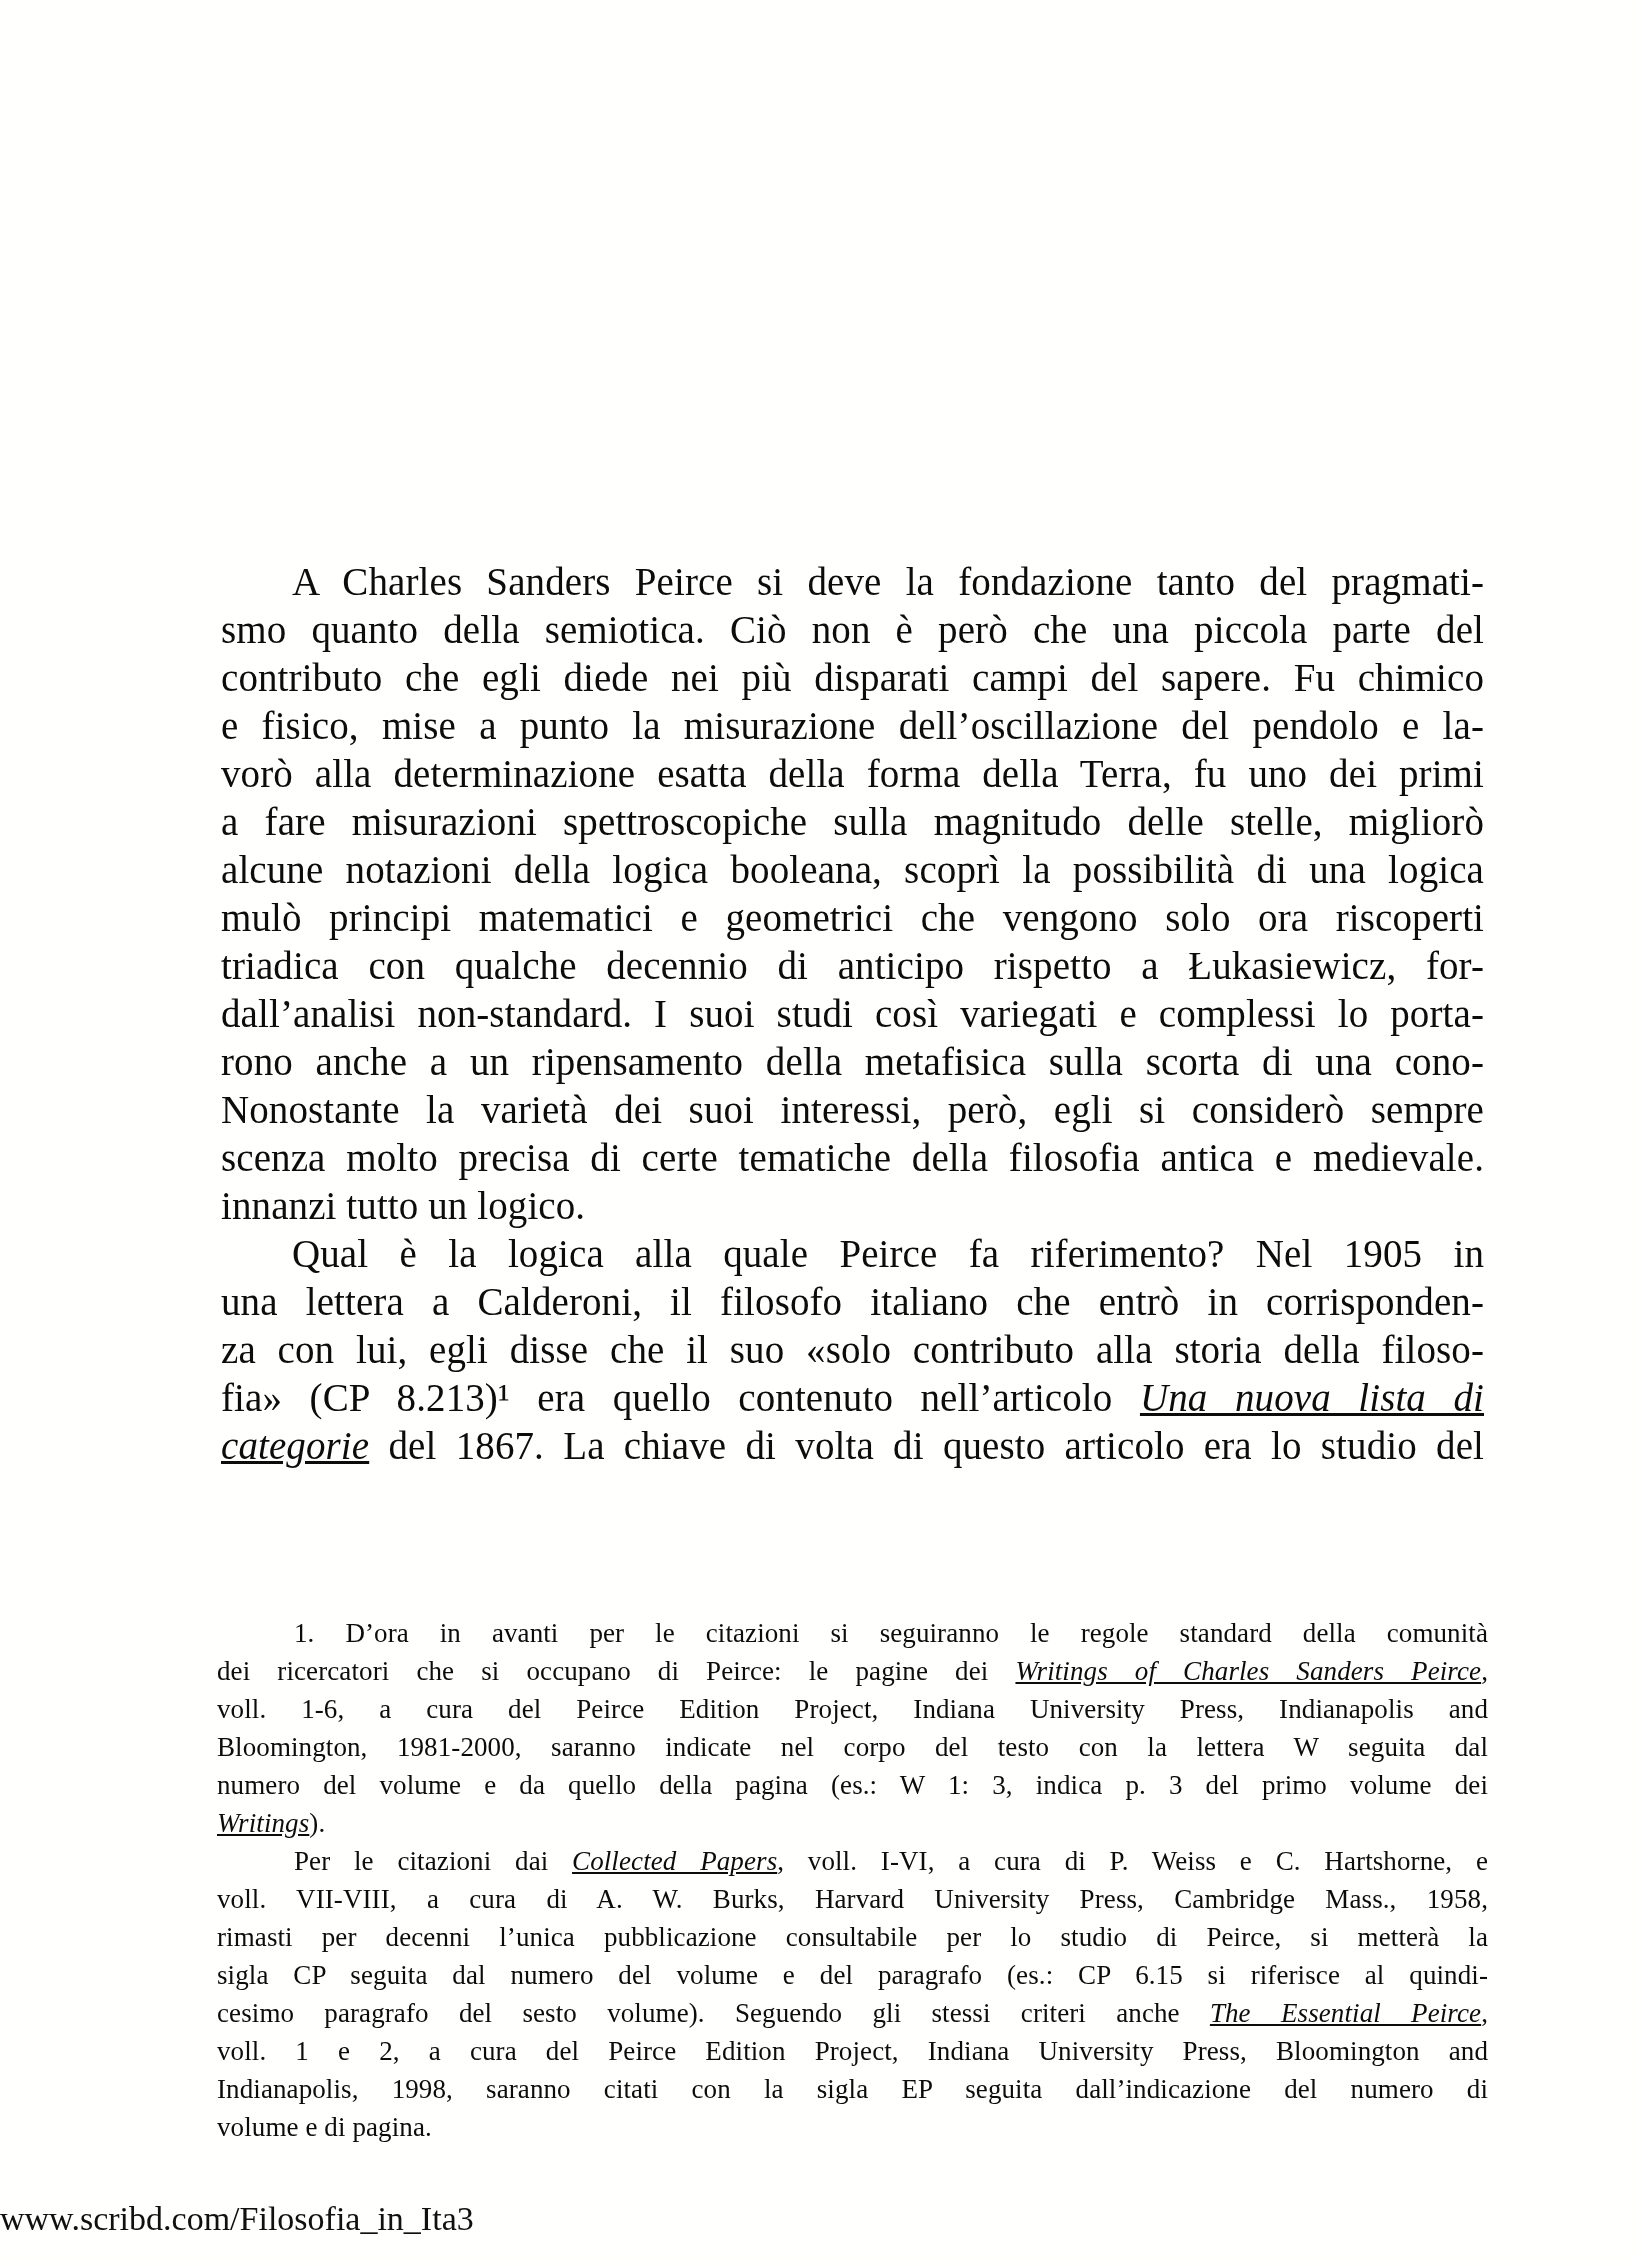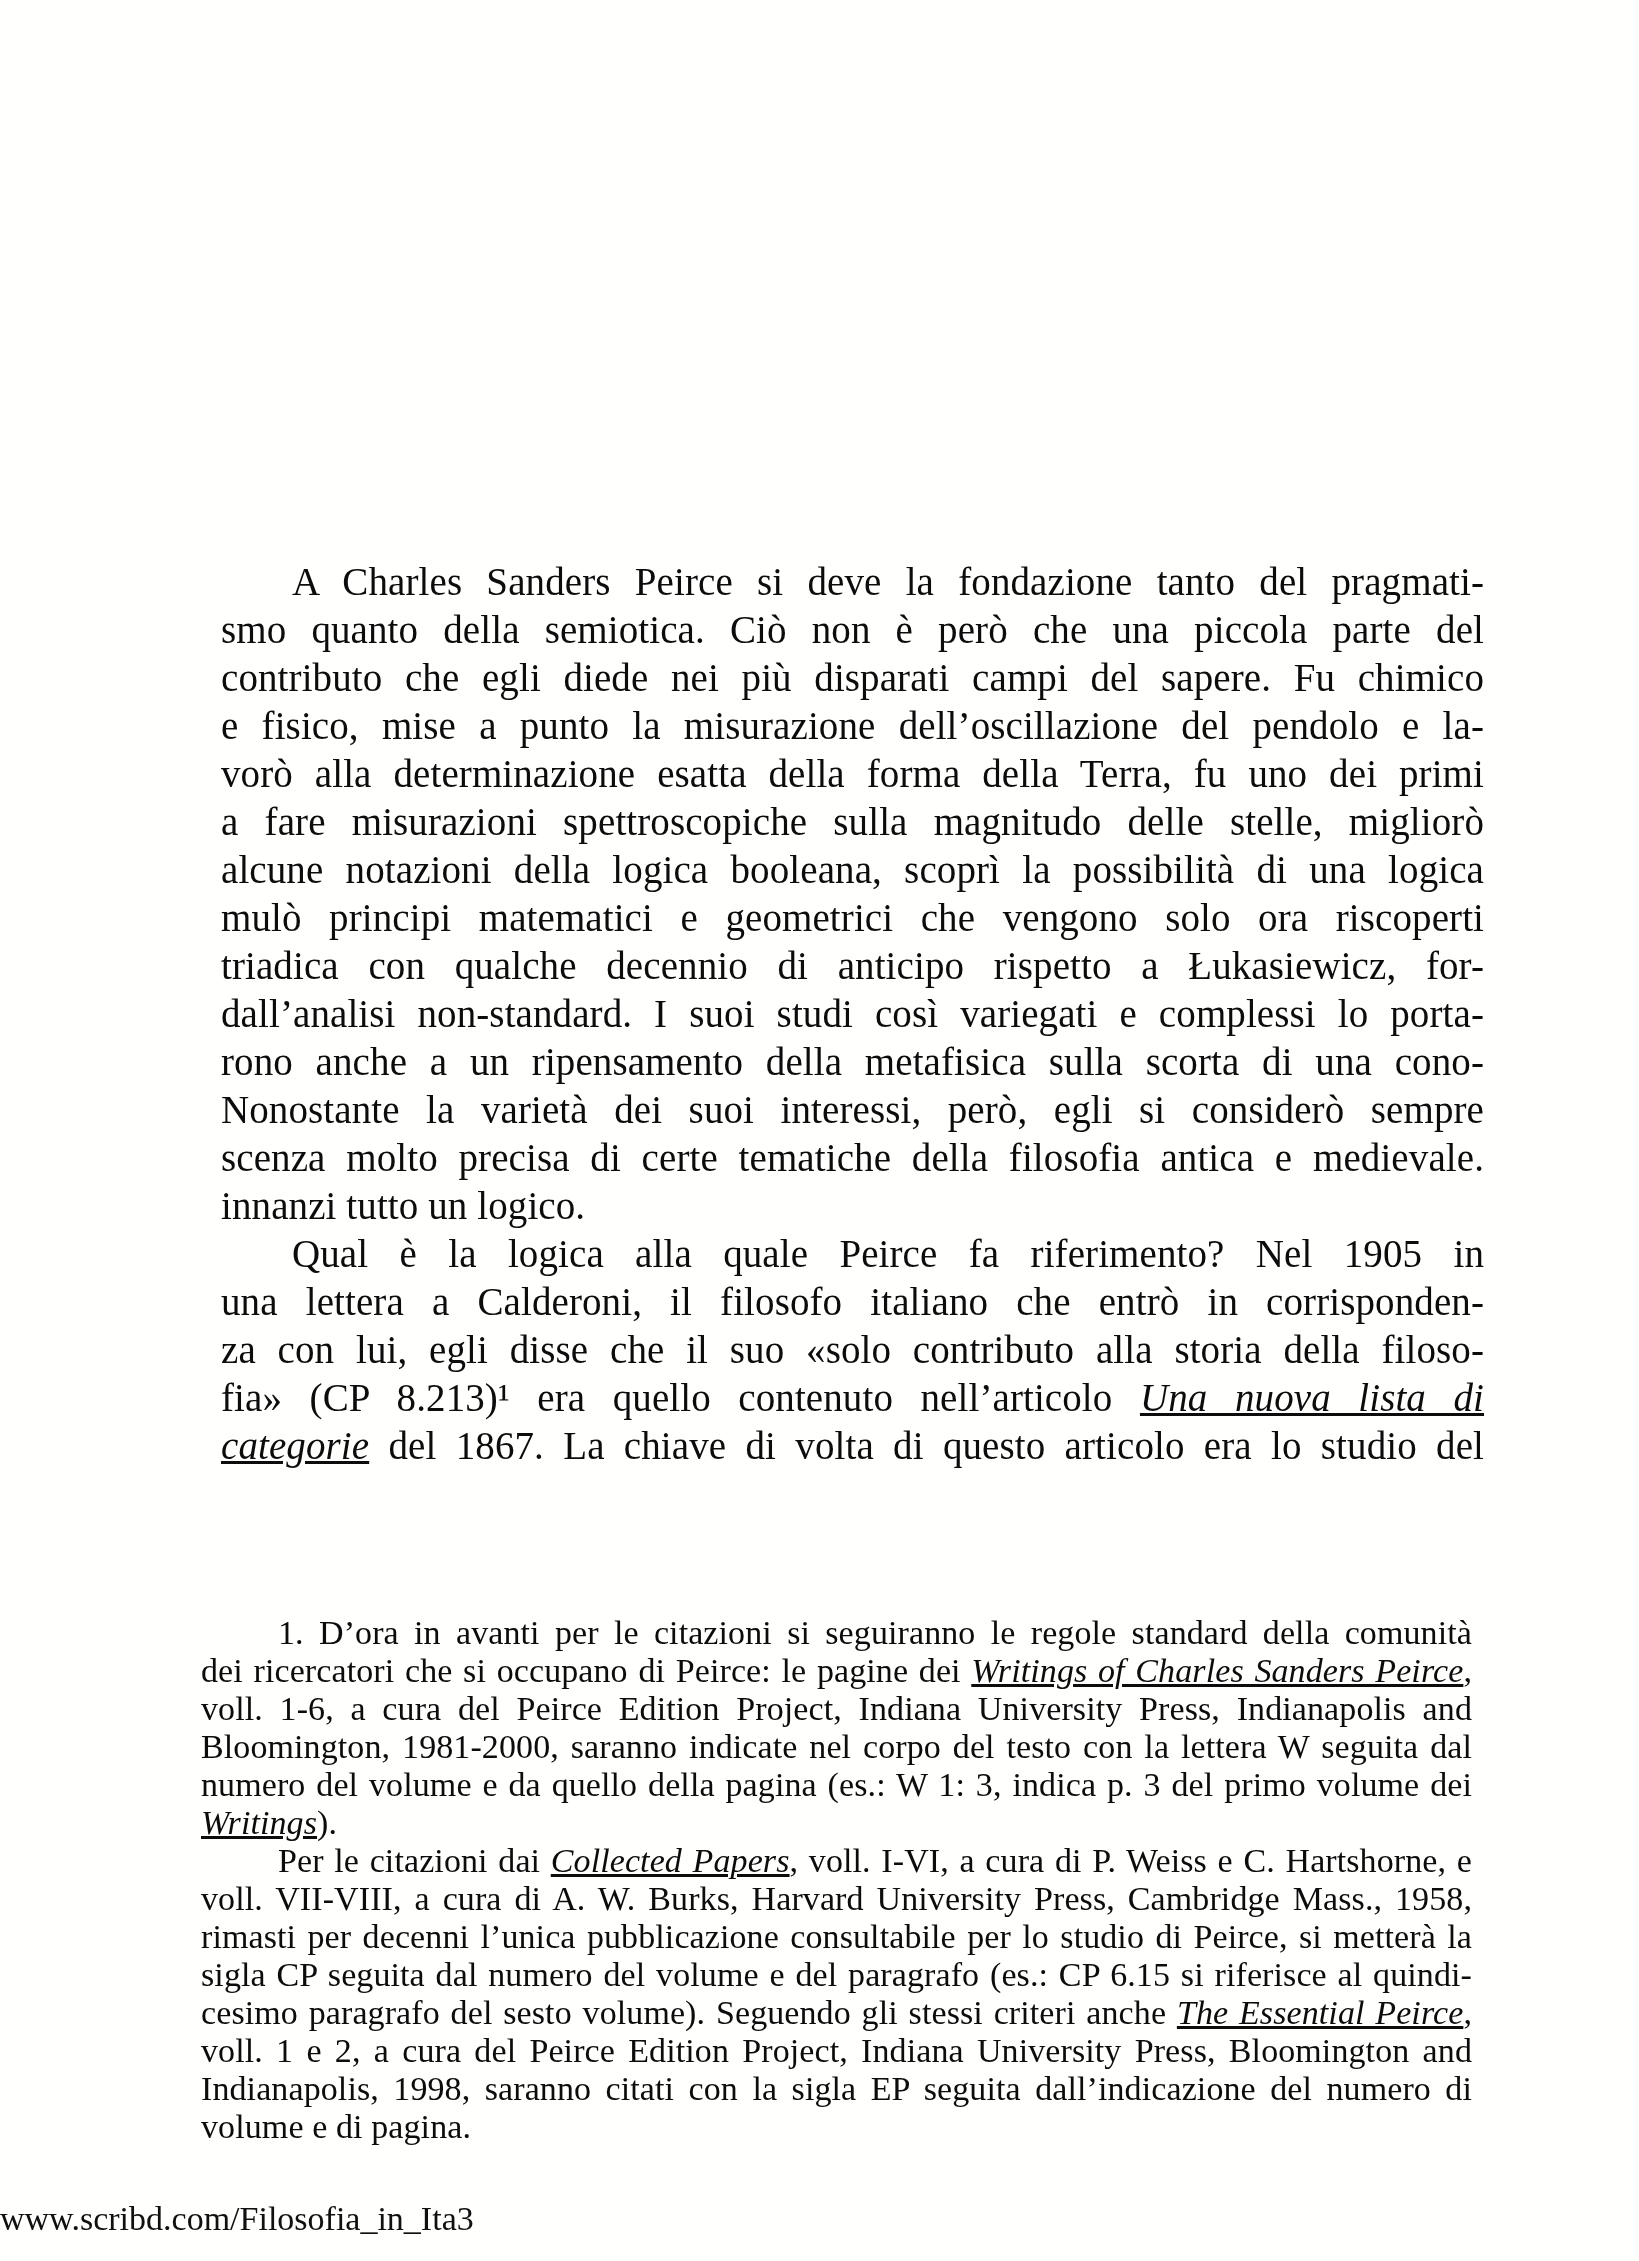--- a/index.html
+++ b/index.html
@@ -20,24 +20,24 @@
   .main-text {
     left: 201px;
     top: 558px;
     width: 1263px;
     font-size: 39px;
     line-height: 48px;
     letter-spacing: 0.1px;
     margin-left: 20px;
   }
   .footnote {
-    left: 201px;
+    left: 217px;
     top: 1614px;
     width: 1271px;
-    font-size: 34px;
+    font-size: 27px;
     line-height: 38px;
     letter-spacing: 0.1px;
   }
   .tline {
     text-align: justify;
     text-align-last: justify;
   }
   .tline.first-line { text-indent: 71px; }
   .footnote .tline.first-line { text-indent: 77px; }
   .tline.last-line {

